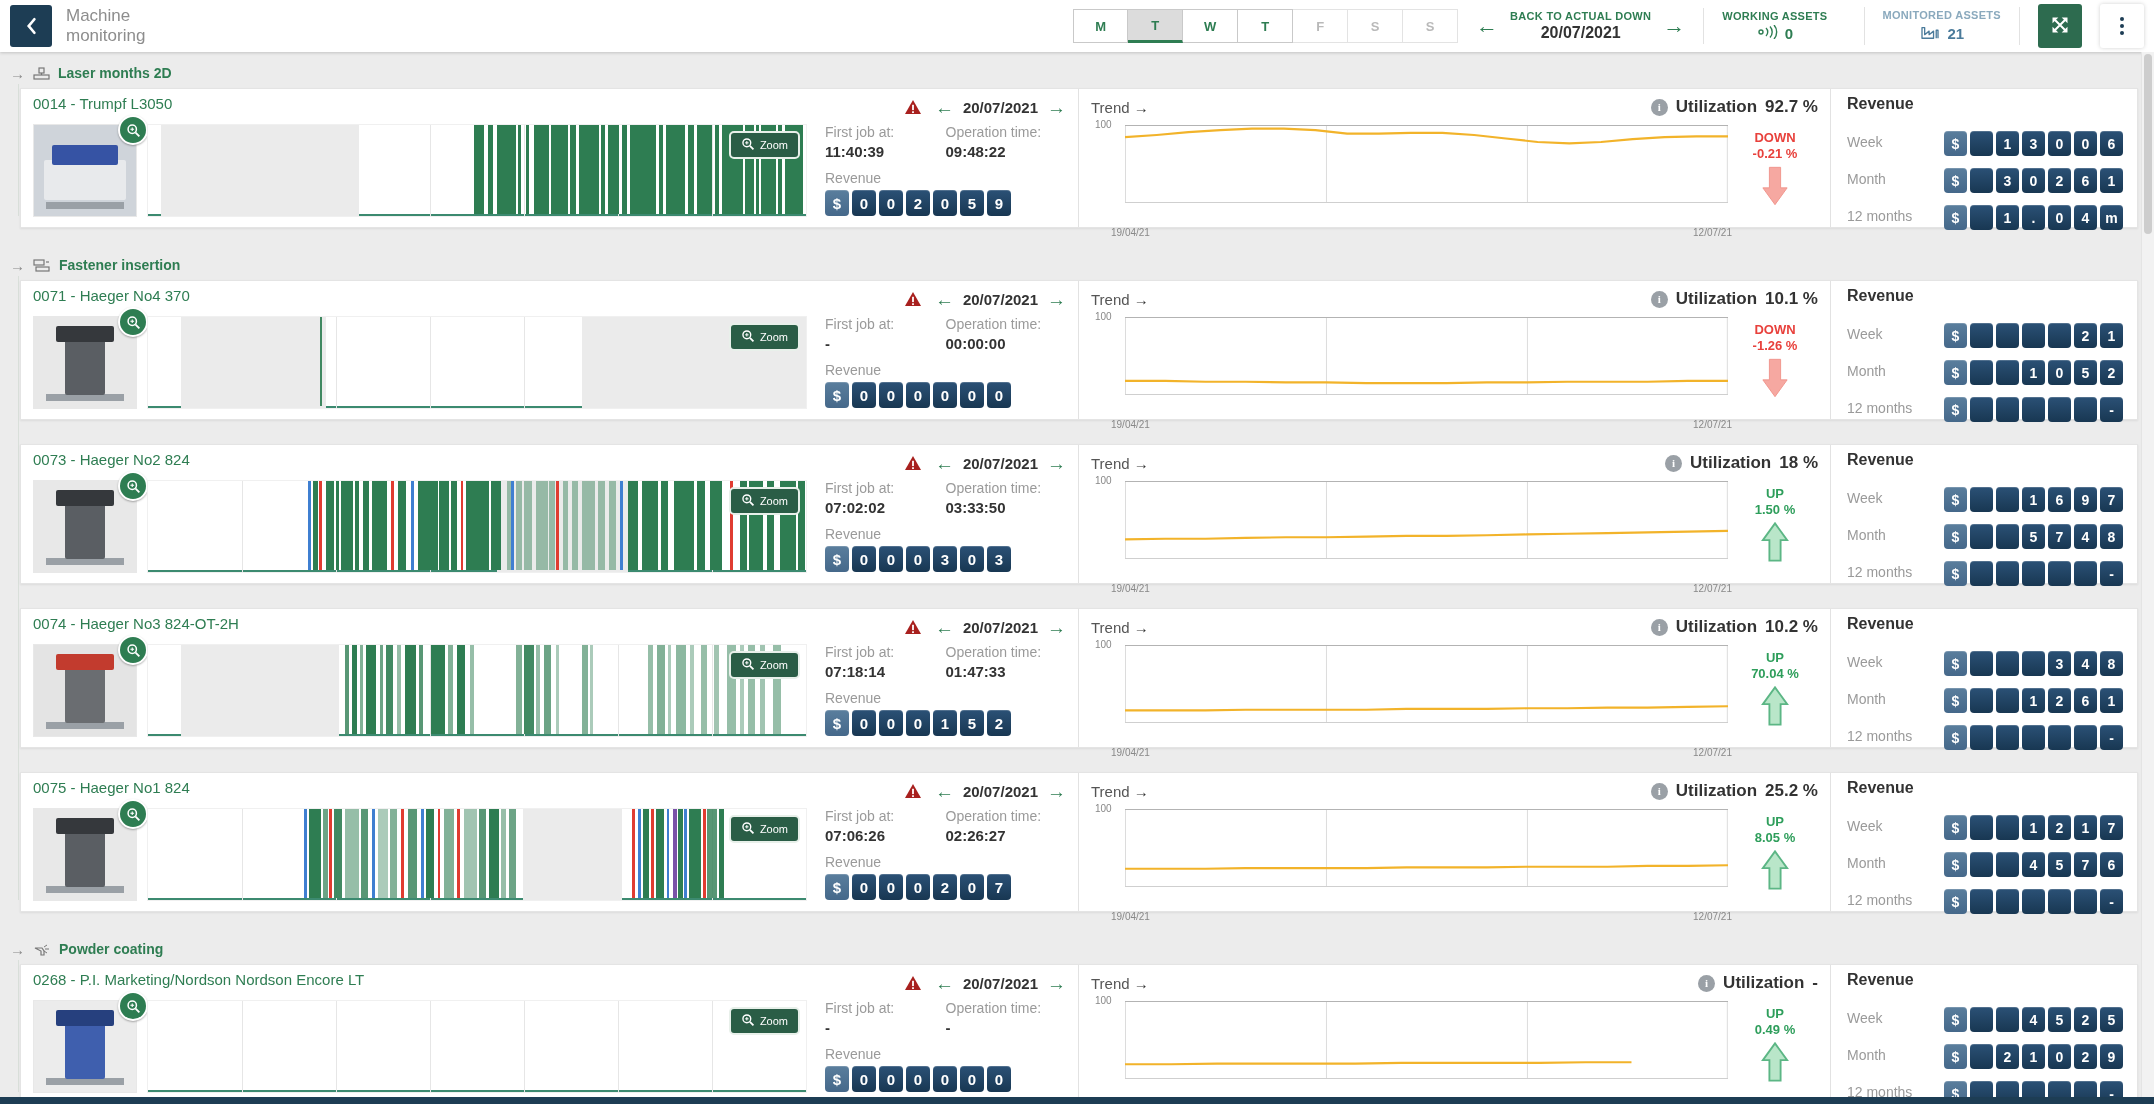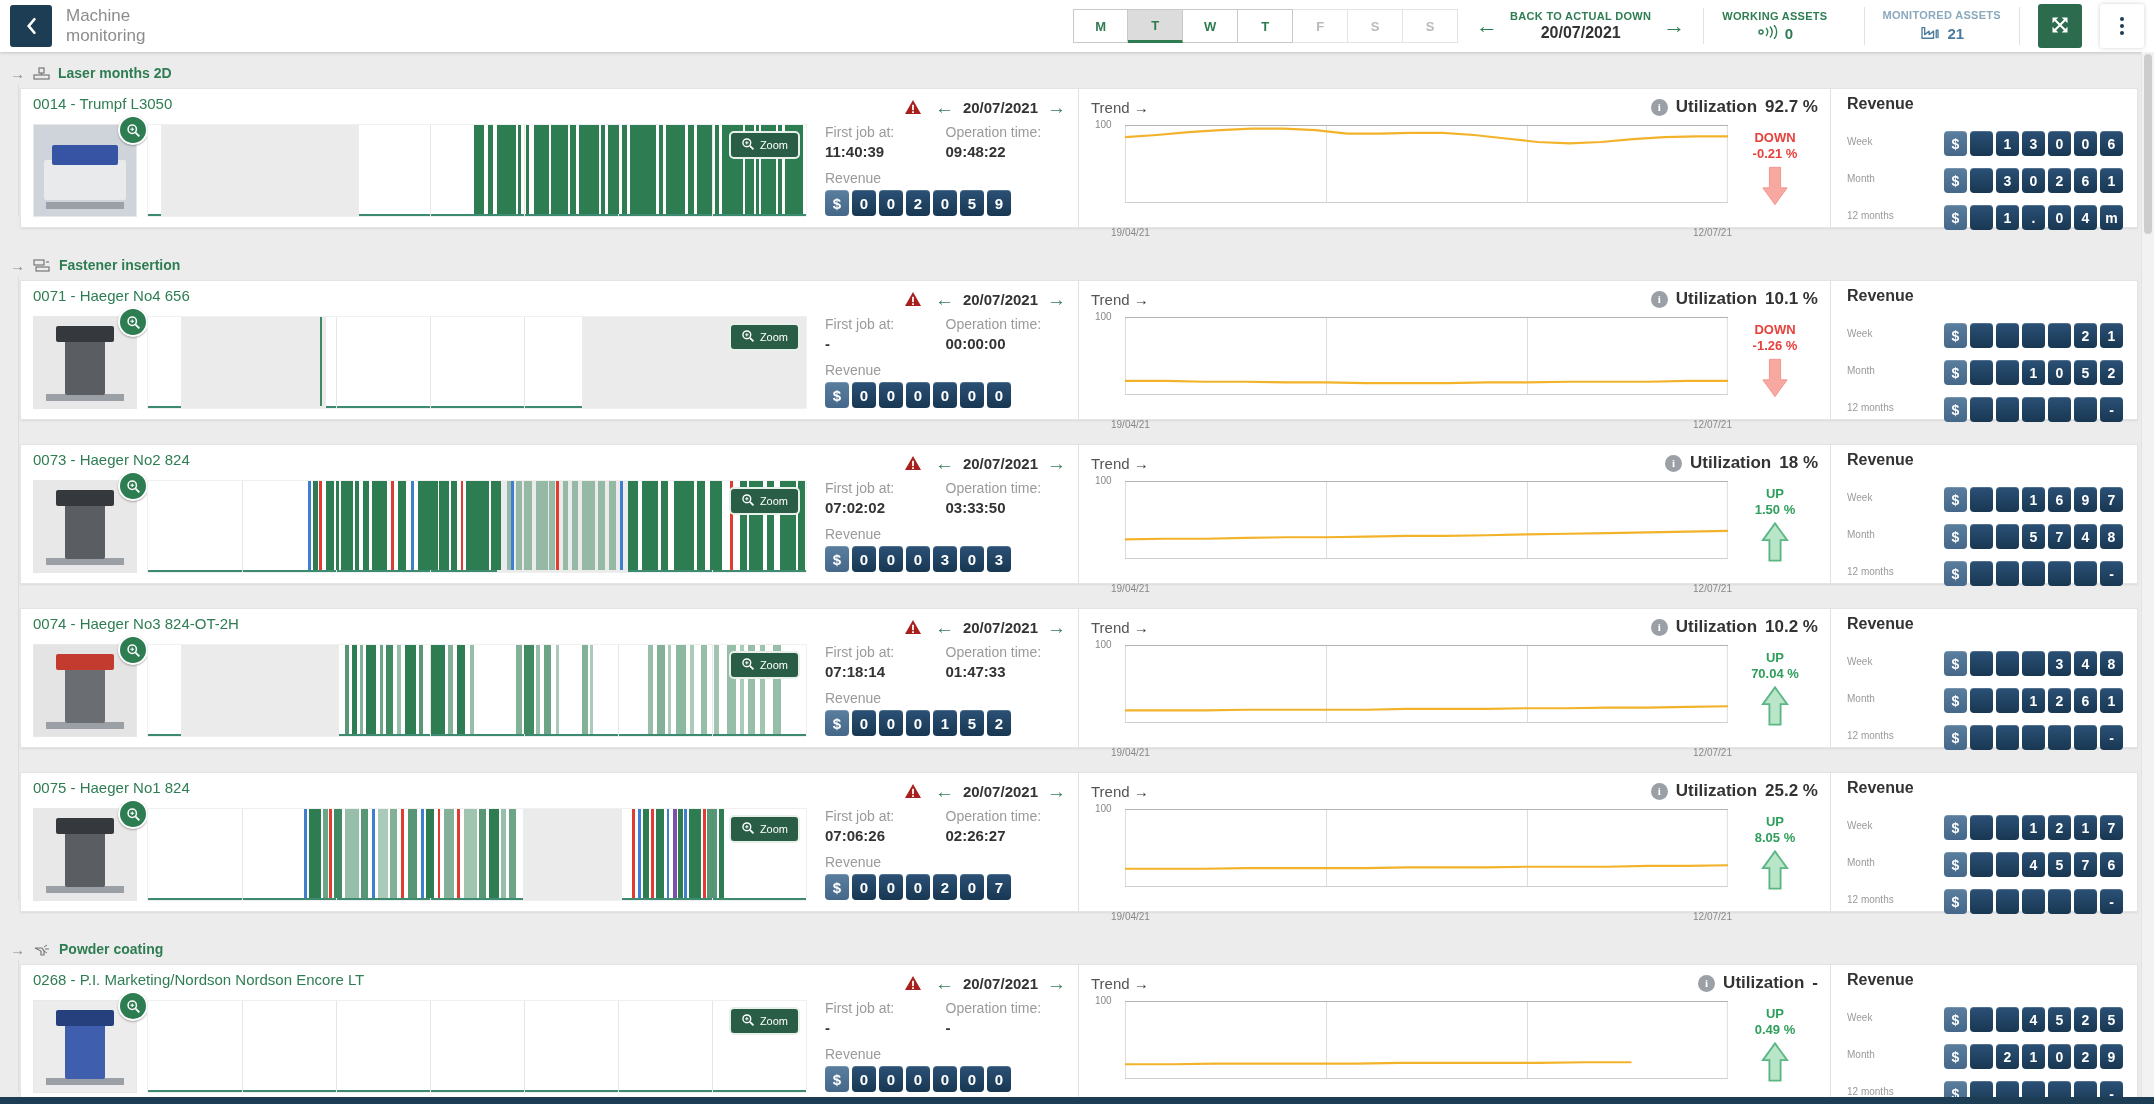--- a/index.html
+++ b/index.html
@@ -110,21 +110,21 @@
   .badge-col { width:86px; display:flex; flex-direction:column; align-items:center;
                justify-content:center; gap:1px; }
   .badge-col .bl, .badge-col .bp { font-weight:bold; font-size:13px; }
   .badge-col.down .bl, .badge-col.down .bp { color:#e8413c; }
   .badge-col.up .bl, .badge-col.up .bp { color:#2e9e5b; }
   .barrow { margin-top:3px; }
 
   .colC { flex:1; padding:6px 14px 6px 16px; }
   .colC-head { font-weight:bold; color:#333; font-size:16px; height:24px; }
   .rev-row { display:flex; justify-content:space-between; align-items:center; margin-top:8px; }
-  .rev-row .lbl { font-size:10px; }
+  .rev-row .lbl { font-size:14px; }
   .rev-row .digit { width:23px; height:25px; font-size:14px; }
 
   
   .scrollbar { position:absolute; right:0; top:52px; bottom:0; width:13px; background:#f2f2f2;
                border-left:1px solid #e4e4e4; z-index:7; }
   .scroll-thumb { position:absolute; top:2px; left:2px; right:2px; height:180px;
                   background:#cdcdcd; border-radius:5px; }
   .footer-bar { position:absolute; left:0; right:0; bottom:0; height:7px; background:#1d3d54; z-index:8; }
 </style>
 </head>
@@ -405,21 +405,21 @@
               <rect x="3" y="9" width="13" height="4" fill="none" stroke="#777" stroke-width="1.2"></rect>
               <line x1="13" y1="4" x2="16" y2="4" stroke="#777" stroke-width="1.2"></line>
             </svg>
           </span>
       <span class="sec-title">Fastener insertion</span>
     </div>
     <div class="cards">
   <article class="card">
     <div class="colA">
       <div class="colA-head">
-        <a class="machine-name">0071 - Haeger No4 656</a>
+        <a class="machine-name">0071 - Haeger No4 370</a>
         <div class="date-ctrl">
           <span class="warn" hidden="">
             <svg width="18" height="16" viewBox="0 0 20 18">
                       <path d="M10 1 L19 17 H1 Z" fill="#a8201e"></path>
                       <rect x="9" y="6.5" width="2" height="6" fill="#fff"></rect>
                       <rect x="9" y="13.8" width="2" height="2" fill="#fff"></rect>
                     </svg>
           </span>
           <span class="arr">←</span>
           <span>20/07/2021</span>

